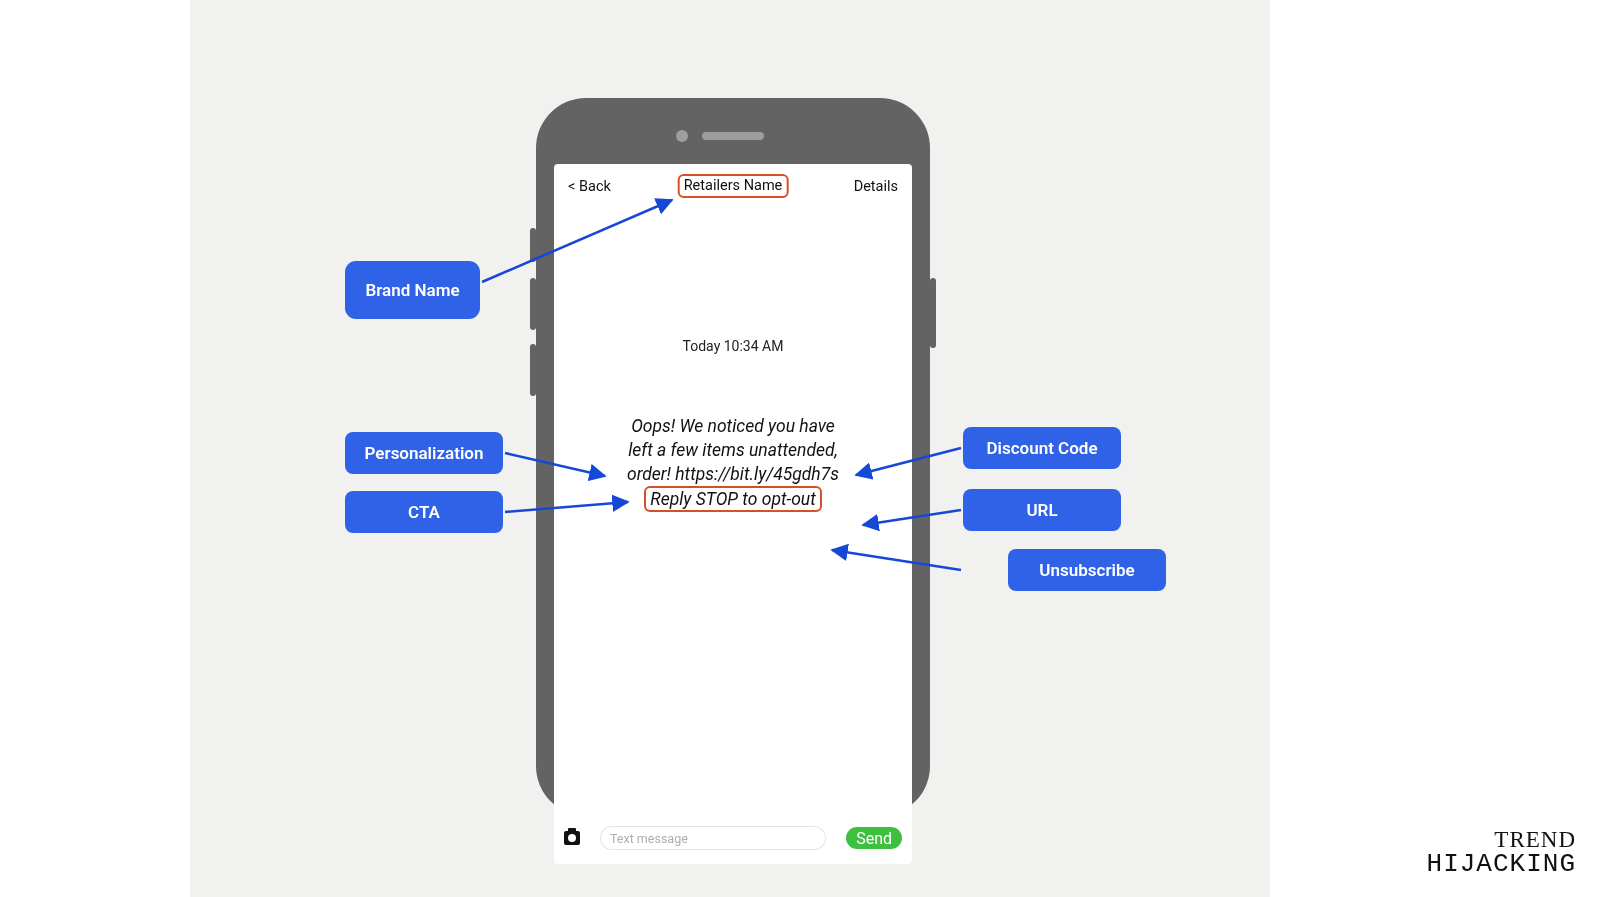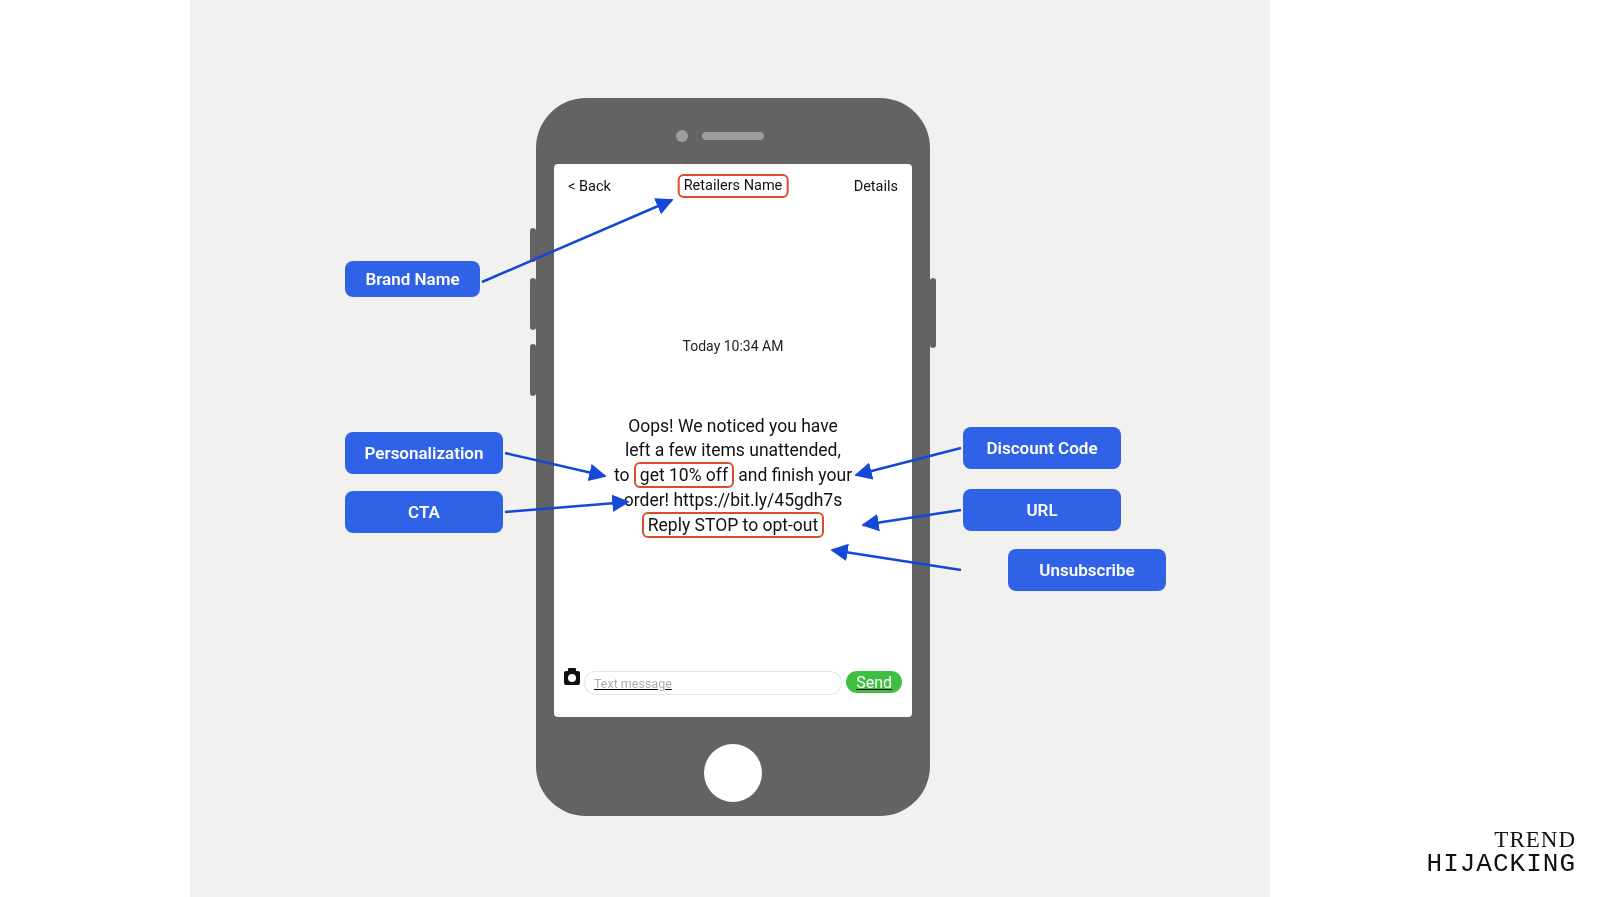--- a/index.html
+++ b/index.html
@@ -8,28 +8,28 @@
   
   .phone{position:absolute;left:536px;top:98px;width:394px;height:718px;border-radius:50px;background:#636363;}
   .side-btn{position:absolute;background:#636363;border-radius:4px;}
   .sb1{left:-6px;top:130px;width:6px;height:34px;}
   .sb2{left:-6px;top:180px;width:6px;height:52px;}
   .sb3{left:-6px;top:246px;width:6px;height:52px;}
   .sb4{right:-6px;top:180px;width:6px;height:70px;}
   .speaker{position:absolute;left:50%;top:34px;transform:translateX(-50%);width:62px;height:8px;border-radius:4px;background:#9e9e9e;}
   .cam{position:absolute;left:140px;top:32px;width:12px;height:12px;border-radius:6px;background:#9e9e9e;}
   .home{position:absolute;left:50%;bottom:14px;transform:translateX(-50%);width:58px;height:58px;border-radius:29px;background:#fff;}
-  .screen{position:absolute;left:18px;top:66px;width:358px;height:553px;background:#fff;border-radius:4px;}
+  .screen{position:absolute;left:18px;top:66px;width:358px;height:700px;background:#fff;border-radius:4px;}
   .hdr{position:relative;height:44px;display:flex;align-items:center;justify-content:space-between;padding:0 14px;font-size:14.5px;color:#111;}
   .hdr .title-wrap{position:absolute;left:50%;transform:translateX(-50%);}
   .rbox{display:inline-block;border:2.5px solid #d84e2a;border-radius:6px;padding:0 4px;line-height:20px;}
   .timestamp{text-align:center;font-size:14px;color:#222;margin-top:130px;}
-  .msg{position:absolute;left:0;right:0;top:250px;text-align:center;font-size:17.5px;line-height:24px;color:#111;padding:0 40px;}
+  .msg{position:absolute;left:0;right:0;top:250px;text-align:center;font-size:17.5px;line-height:24px;color:#111;padding:0 40px;font-style:italic;}
   .msg .rbox{line-height:22px;}
-  .inputbar{position:absolute;left:0;right:0;bottom:0;height:40px;display:flex;align-items:flex-start;padding:0 10px 6px;gap:4px;text-decoration:underline;}
+  .inputbar{position:absolute;left:0;right:0;bottom:0;height:40px;display:flex;align-items:center;padding:0 10px 6px;gap:20px;}
   .camera-ic{width:16px;height:14px;background:#111;border-radius:2px;position:relative;}
   .camera-ic::before{content:"";position:absolute;left:4px;top:-3px;width:8px;height:4px;background:#111;border-radius:1px;}
   .camera-ic::after{content:"";position:absolute;left:4px;top:3px;width:8px;height:8px;border-radius:4px;background:#fff;}
   .textfield{flex:1;height:24px;border-radius:12px;background:#fff;box-shadow:0 0 0 1px #e4e4e4 inset;display:flex;align-items:center;padding:0 10px;color:#aeaeae;font-size:12.5px;}
   .sendbtn{height:22px;padding:0 10px;border-radius:11px;background:#3fbf3f;color:#fff;font-size:16px;display:flex;align-items:center;}
   
   .tag{position:absolute;background:#2f62e6;color:#fff;font-size:17px;font-weight:600;display:flex;align-items:center;justify-content:center;border-radius:8px;white-space:nowrap;}
   svg.arrows{position:absolute;left:0;top:0;width:1600px;height:897px;pointer-events:none;}
   .brand{position:absolute;right:24px;bottom:20px;text-align:right;line-height:1;letter-spacing:1px;}
   .brand .l1{font-size:23px;font-weight:400;font-family:Georgia,"Times New Roman",serif;color:#111;}
@@ -55,39 +55,36 @@
         <span>&lt; Back</span>
         <span class="title-wrap"><span class="rbox">Retailers Name</span></span>
         <span>Details</span>
       </div>
       <div class="timestamp">Today 10:34 AM</div>
 
       <div class="msg">
         <div>Oops! We noticed you have</div>
         <div>left a few items unattended,</div>
         <div>
-          <span>to </span><span class="rbox">get 10% off</span><span> and finish your</span>
-        </div>
-        <div>
           <span>order! </span><span>https://bit.ly/45gdh7s</span>
         </div>
         <div>
           <span class="rbox">Reply STOP to opt-out</span>
         </div>
       </div>
 
       <div class="inputbar">
         <div class="camera-ic"></div>
         <div class="textfield">Text message</div>
         <div class="sendbtn">Send</div>
       </div>
     </div>
   </div>
 
-  <div class="tag" style="left:345px;top:261px;width:135px;height:36px;">Brand Name</div>
+  <div class="tag" style="left:345px;top:261px;width:135px;height:58px;border-radius:11px;">Brand Name</div>
   <div class="tag" style="left:345px;top:432px;width:158px;height:42px;">Personalization</div>
   <div class="tag" style="left:963px;top:427px;width:158px;height:42px;">Discount Code</div>
   <div class="tag" style="left:345px;top:491px;width:158px;height:42px;">CTA</div>
   <div class="tag" style="left:963px;top:489px;width:158px;height:42px;">URL</div>
   <div class="tag" style="left:1008px;top:549px;width:158px;height:42px;">Unsubscribe</div>
 
   <svg class="arrows">
     <defs>
       <marker id="ah" viewBox="0 0 10 10" refX="9" refY="5" markerWidth="7" markerHeight="7" orient="auto-start-reverse">
         <path d="M 0 0 L 10 5 L 0 10 z" fill="#1648d8"></path>

